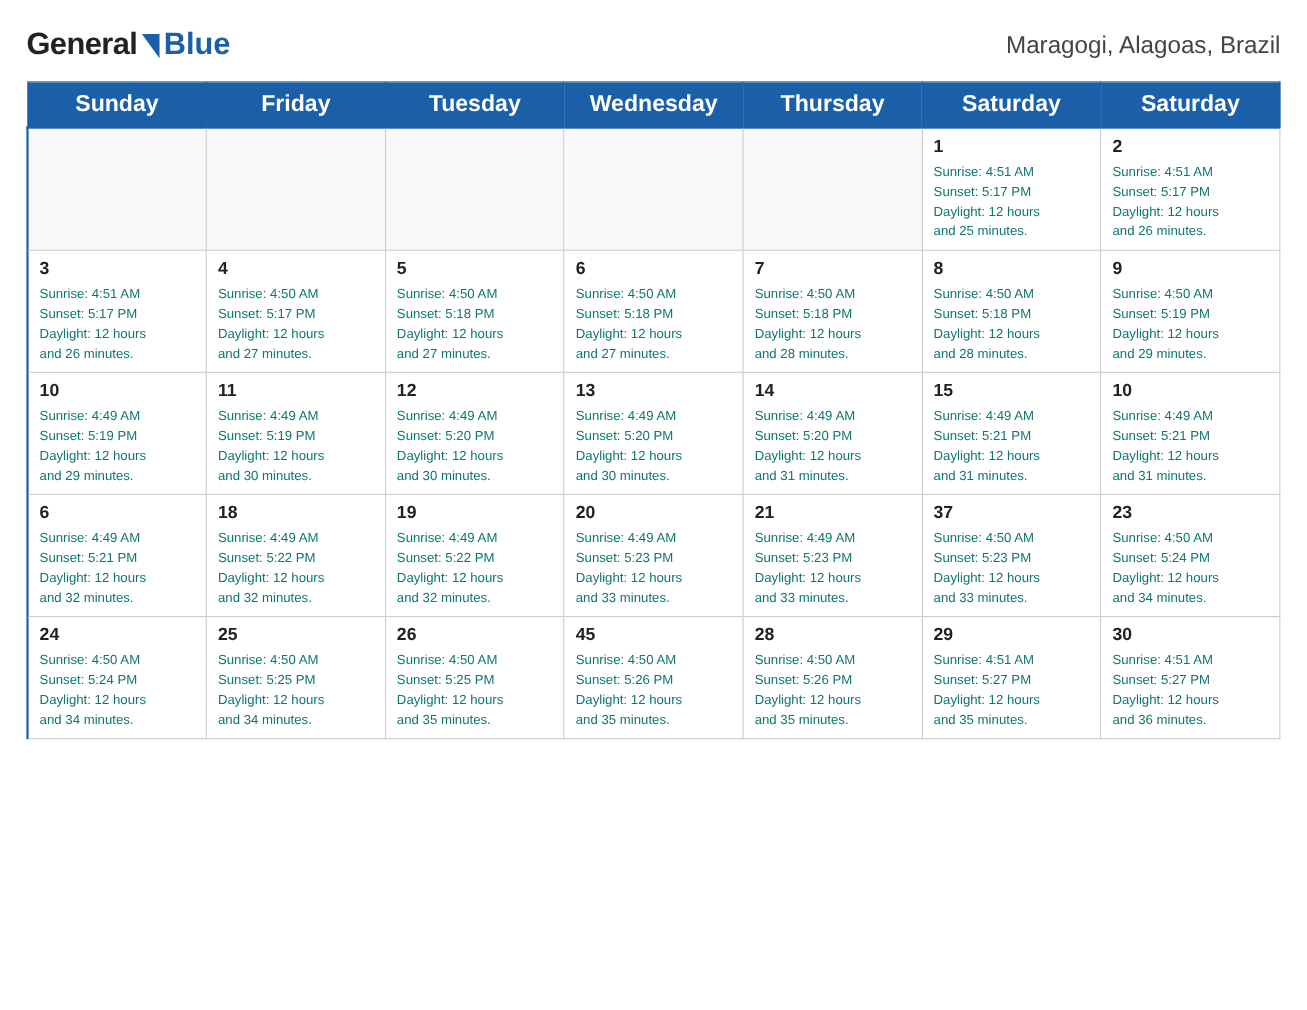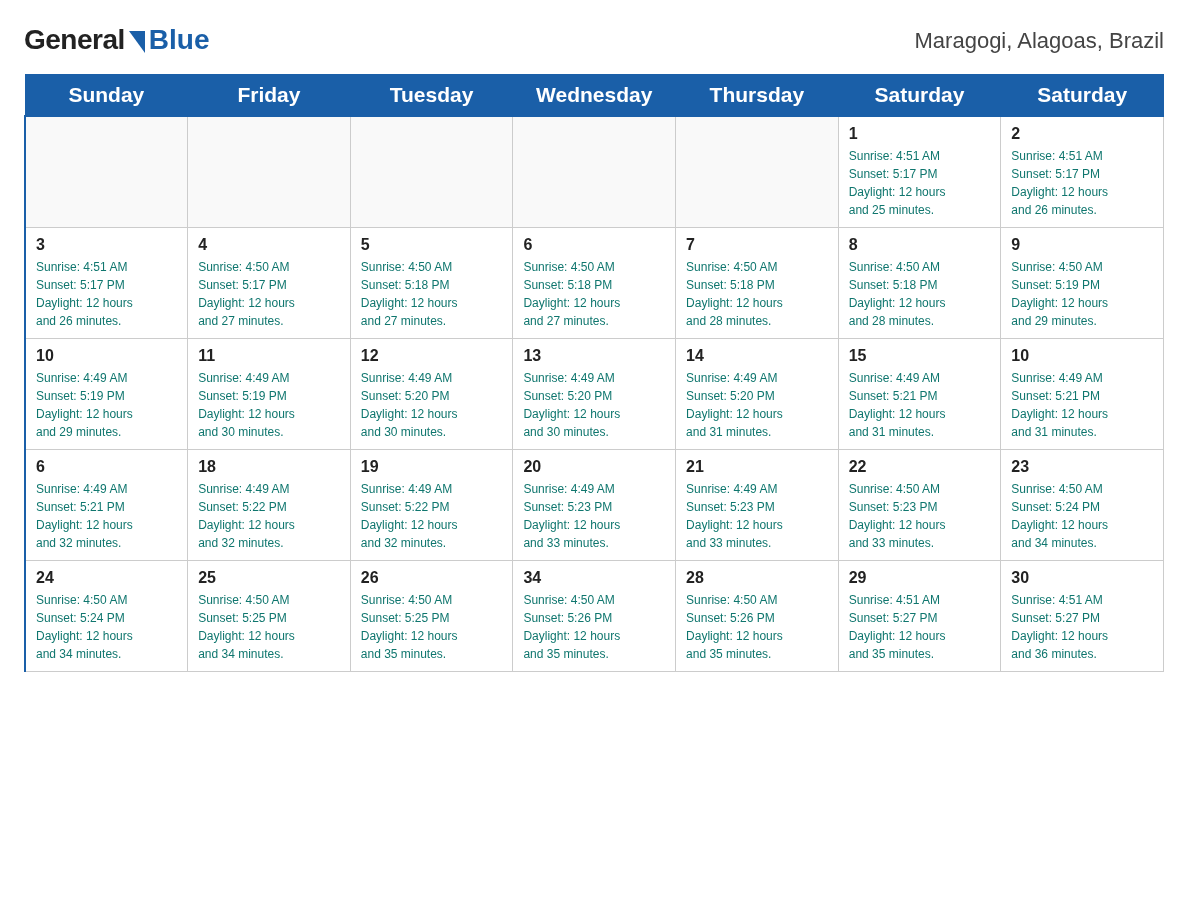--- a/index.html
+++ b/index.html
@@ -229,21 +229,21 @@
         </td>
         <td>
           <span class="day-number">20</span>
           <div class="day-info">Sunrise: 4:49 AM<br>Sunset: 5:23 PM<br>Daylight: 12 hours<br>and 33 minutes.</div>
         </td>
         <td>
           <span class="day-number">21</span>
           <div class="day-info">Sunrise: 4:49 AM<br>Sunset: 5:23 PM<br>Daylight: 12 hours<br>and 33 minutes.</div>
         </td>
         <td>
-          <span class="day-number">22</span>
+          <span class="day-number">37</span>
           <div class="day-info">Sunrise: 4:50 AM<br>Sunset: 5:23 PM<br>Daylight: 12 hours<br>and 33 minutes.</div>
         </td>
         <td>
           <span class="day-number">23</span>
           <div class="day-info">Sunrise: 4:50 AM<br>Sunset: 5:24 PM<br>Daylight: 12 hours<br>and 34 minutes.</div>
         </td>
       </tr>
       <tr>
         <td>
           <span class="day-number">24</span>
@@ -251,21 +251,21 @@
         </td>
         <td>
           <span class="day-number">25</span>
           <div class="day-info">Sunrise: 4:50 AM<br>Sunset: 5:25 PM<br>Daylight: 12 hours<br>and 34 minutes.</div>
         </td>
         <td>
           <span class="day-number">26</span>
           <div class="day-info">Sunrise: 4:50 AM<br>Sunset: 5:25 PM<br>Daylight: 12 hours<br>and 35 minutes.</div>
         </td>
         <td>
-          <span class="day-number">34</span>
+          <span class="day-number">45</span>
           <div class="day-info">Sunrise: 4:50 AM<br>Sunset: 5:26 PM<br>Daylight: 12 hours<br>and 35 minutes.</div>
         </td>
         <td>
           <span class="day-number">28</span>
           <div class="day-info">Sunrise: 4:50 AM<br>Sunset: 5:26 PM<br>Daylight: 12 hours<br>and 35 minutes.</div>
         </td>
         <td>
           <span class="day-number">29</span>
           <div class="day-info">Sunrise: 4:51 AM<br>Sunset: 5:27 PM<br>Daylight: 12 hours<br>and 35 minutes.</div>
         </td>

